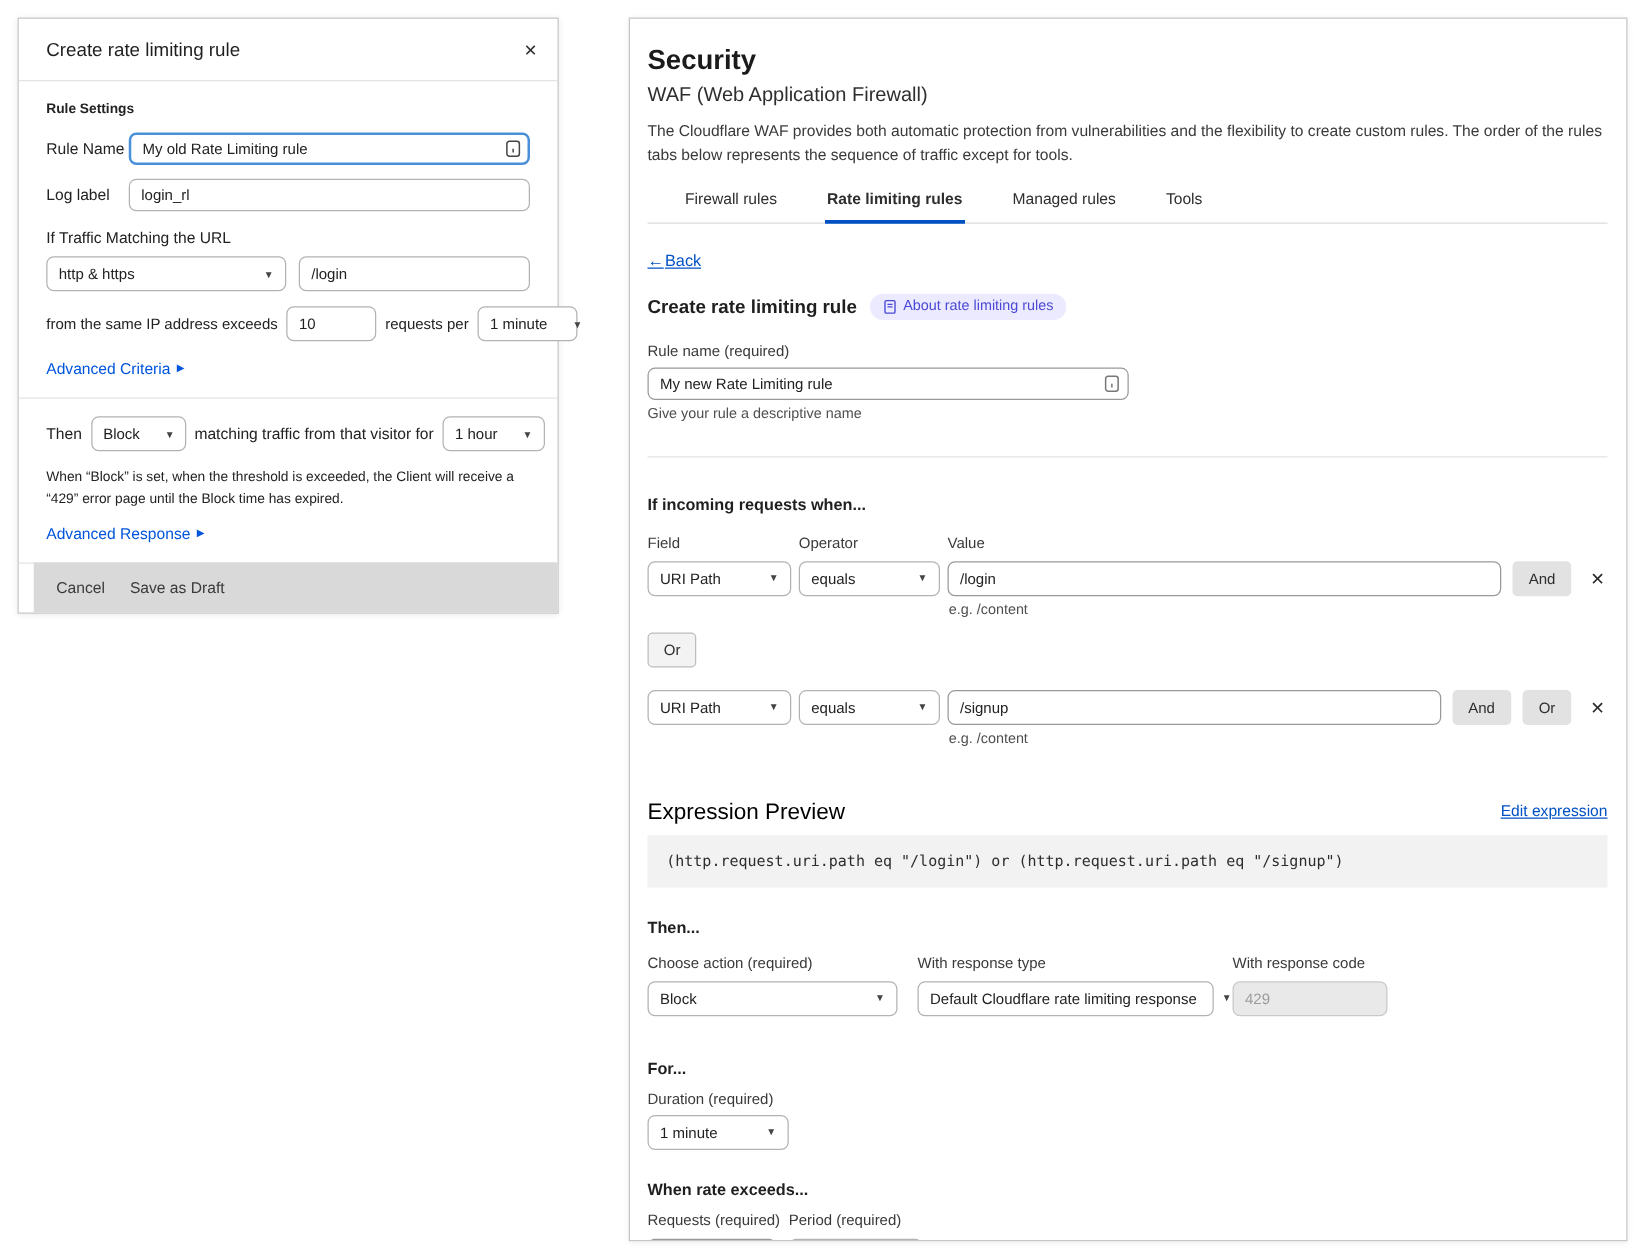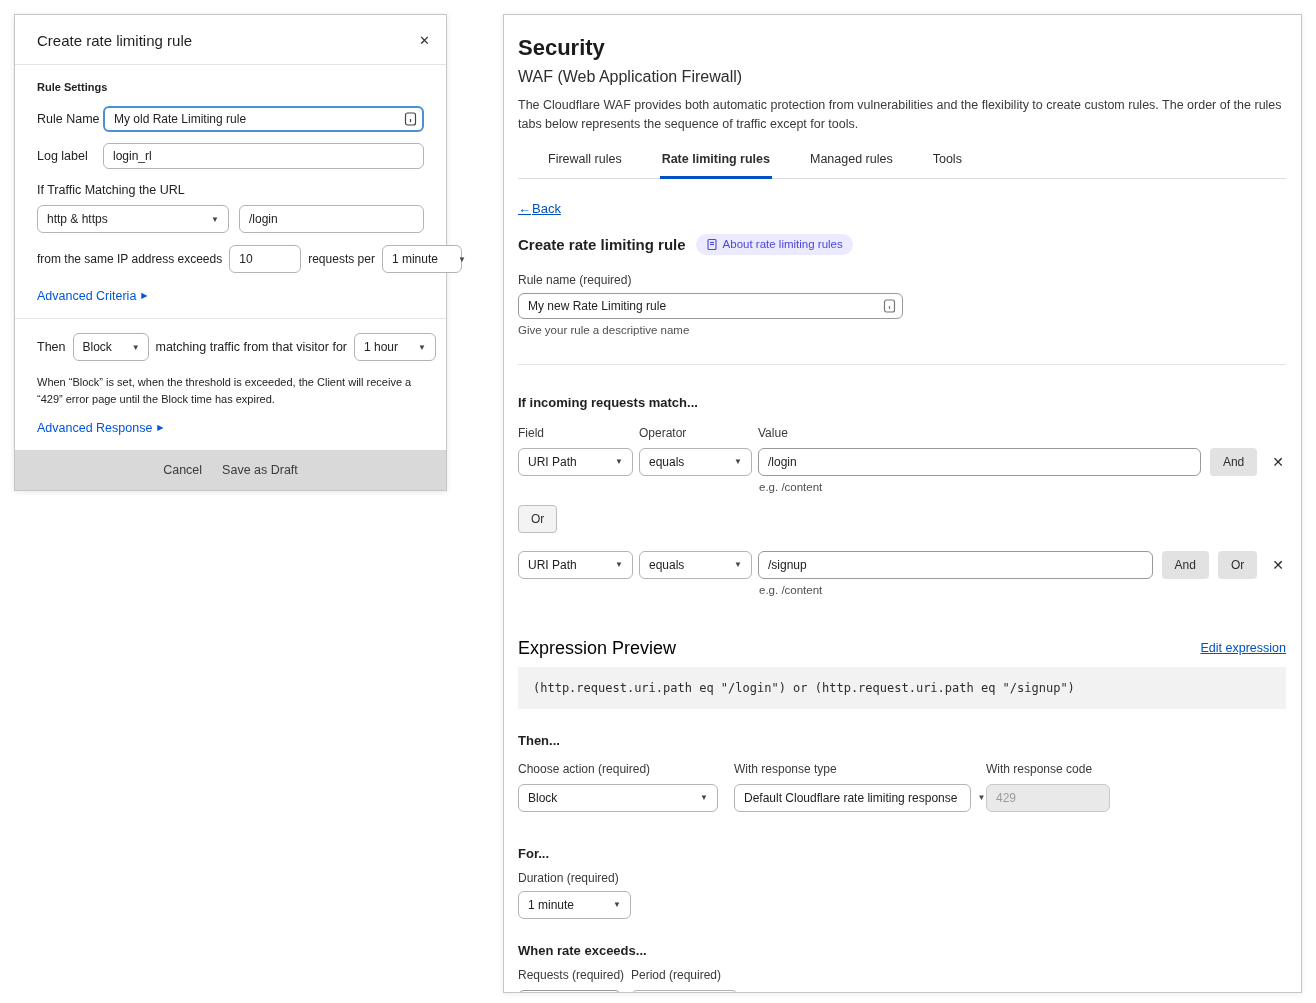--- a/index.html
+++ b/index.html
@@ -47,22 +47,22 @@
     font-family:inherit; color:#222; padding:0 9px; background:#fff;
   }
   .link-expander {
     color:#0055dc; font-size:12.5px; display:inline-flex; align-items:center; gap:5px;
     text-decoration:none; margin-top:2px;
   }
   .expander-arrow { font-size:8px; line-height:1; }
   .divider-full { border-top:1px solid #e4e4e4; margin:14px -22px; }
   .note { font-size:11px; color:#222; line-height:1.55; margin:10px 0; }
   .dialog-footer {
-    position:absolute; bottom:0; left:0; right:0; height:40px; background:#d9d9d9;
-    display:flex; align-items:center; justify-content:center; gap:20px; padding:0 18px;
+    position:absolute; bottom:0; left:12px; right:0; height:40px; background:#d9d9d9;
+    display:flex; align-items:center; justify-content:flex-start; gap:20px; padding:0 18px;
   }
   .footer-btn { background:none; border:none; font-size:12.5px; color:#3a3a3a; padding:0; }
 
   
   .panel {
     position:absolute; left:503px; top:14px; width:799px; height:979px;
     background:#fff; border:1px solid #c6c6c6; box-shadow:0 1px 6px rgba(0,0,0,.08);
     padding:20px 15px 0 14px; overflow:hidden;
   }
   .page-title { font-size:22px; font-weight:bold; margin:0; color:#1b1b1b; }
@@ -265,21 +265,21 @@
       <svg width="13" height="15" viewBox="0 0 13 15">
           <rect x="1.5" y="1.5" width="10" height="12" rx="2" fill="none" stroke="#777" stroke-width="1.2"></rect>
           <line x1="6.5" y1="7.5" x2="6.5" y2="10.5" stroke="#777" stroke-width="1.2"></line>
         </svg>
     </span>
   </div>
   <div class="helper">Give your rule a descriptive name</div>
 
   <div class="hr"></div>
 
-  <div class="bold-heading mt-30">If incoming requests match...</div>
+  <div class="bold-heading mt-30">If incoming requests when...</div>
 
   <div class="cond-labels">
     <span class="l1">Field</span>
     <span class="l2">Operator</span>
     <span>Value</span>
   </div>
 
   
   <div class="cond-row">
     <div class="select sel-field">

